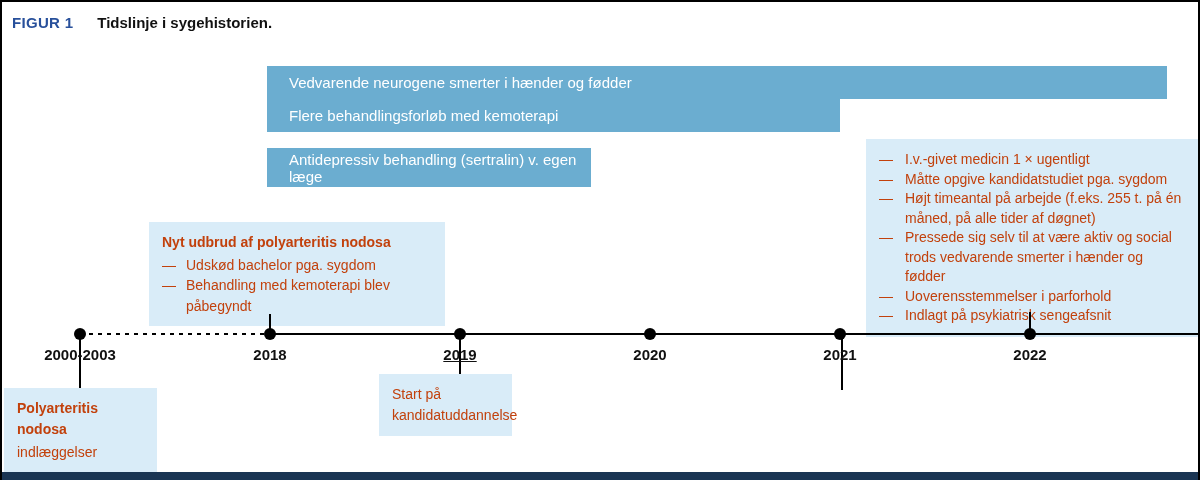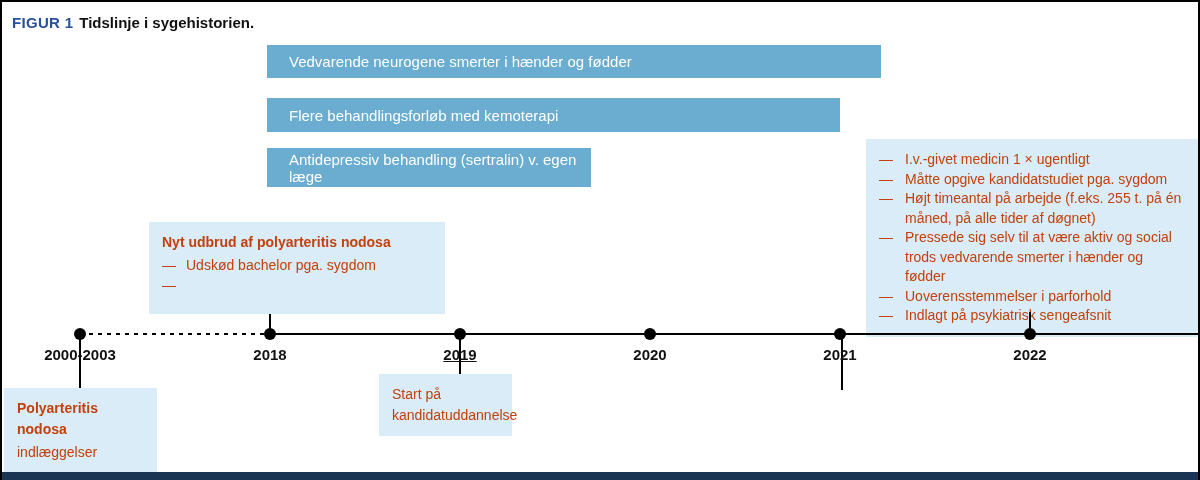--- a/index.html
+++ b/index.html
@@ -8,29 +8,29 @@
     width:1200px;height:480px;
     box-sizing:border-box;
     background:#ffffff;
     border-top:2px solid #000;
     border-left:2px solid #000;
     border-right:2px solid #000;
     font-family:"Liberation Sans", sans-serif;
     overflow:hidden;
   }
   .fig-title{position:absolute;left:10px;top:12px;font-size:15px;font-weight:bold;color:#111;}
-  .fig-label{color:#28509b;margin-right:6px;letter-spacing:.3px;}
+  .fig-label{color:#28509b;margin-right:24px;letter-spacing:.3px;}
   .bar{
     position:absolute;left:265px;
     background:#6badd0;
     color:#ffffff;font-size:15px;
     display:flex;align-items:center;
     padding-left:22px;box-sizing:border-box;
   }
-  .bar1{top:43px;width:614px;height:33px;}
+  .bar1{top:64px;width:900px;height:33px;}
   .bar2{top:96px;width:573px;height:34px;}
   .bar3{top:146px;width:324px;height:39px;}
   .note{
     position:absolute;
     background:#d9ecf8;
     color:#c2410c;font-size:14px;line-height:20.5px;
     box-sizing:border-box;padding:10px 13px;
   }
   .note .note-title{font-weight:bold;margin-bottom:2px;}
   .note .line{white-space:nowrap;}
@@ -84,20 +84,21 @@
   </div>
 
   <div class="note box-relapse">
     <div class="note-title">Nyt udbrud af polyarteritis nodosa</div>
     <div class="li">
       <span class="dash"></span>
       <span>Udskød bachelor pga. sygdom</span>
     </div>
     <div class="li">
       <span class="dash"></span>
+      <span>Behandling med kemoterapi blev påbegyndt</span>
     </div>
   </div>
 
   <div class="note box-2022">
     <div class="li">
       <span class="dash"></span>
       <span>I.v.-givet medicin 1 × ugentligt</span>
     </div>
     <div class="li">
       <span class="dash"></span>

